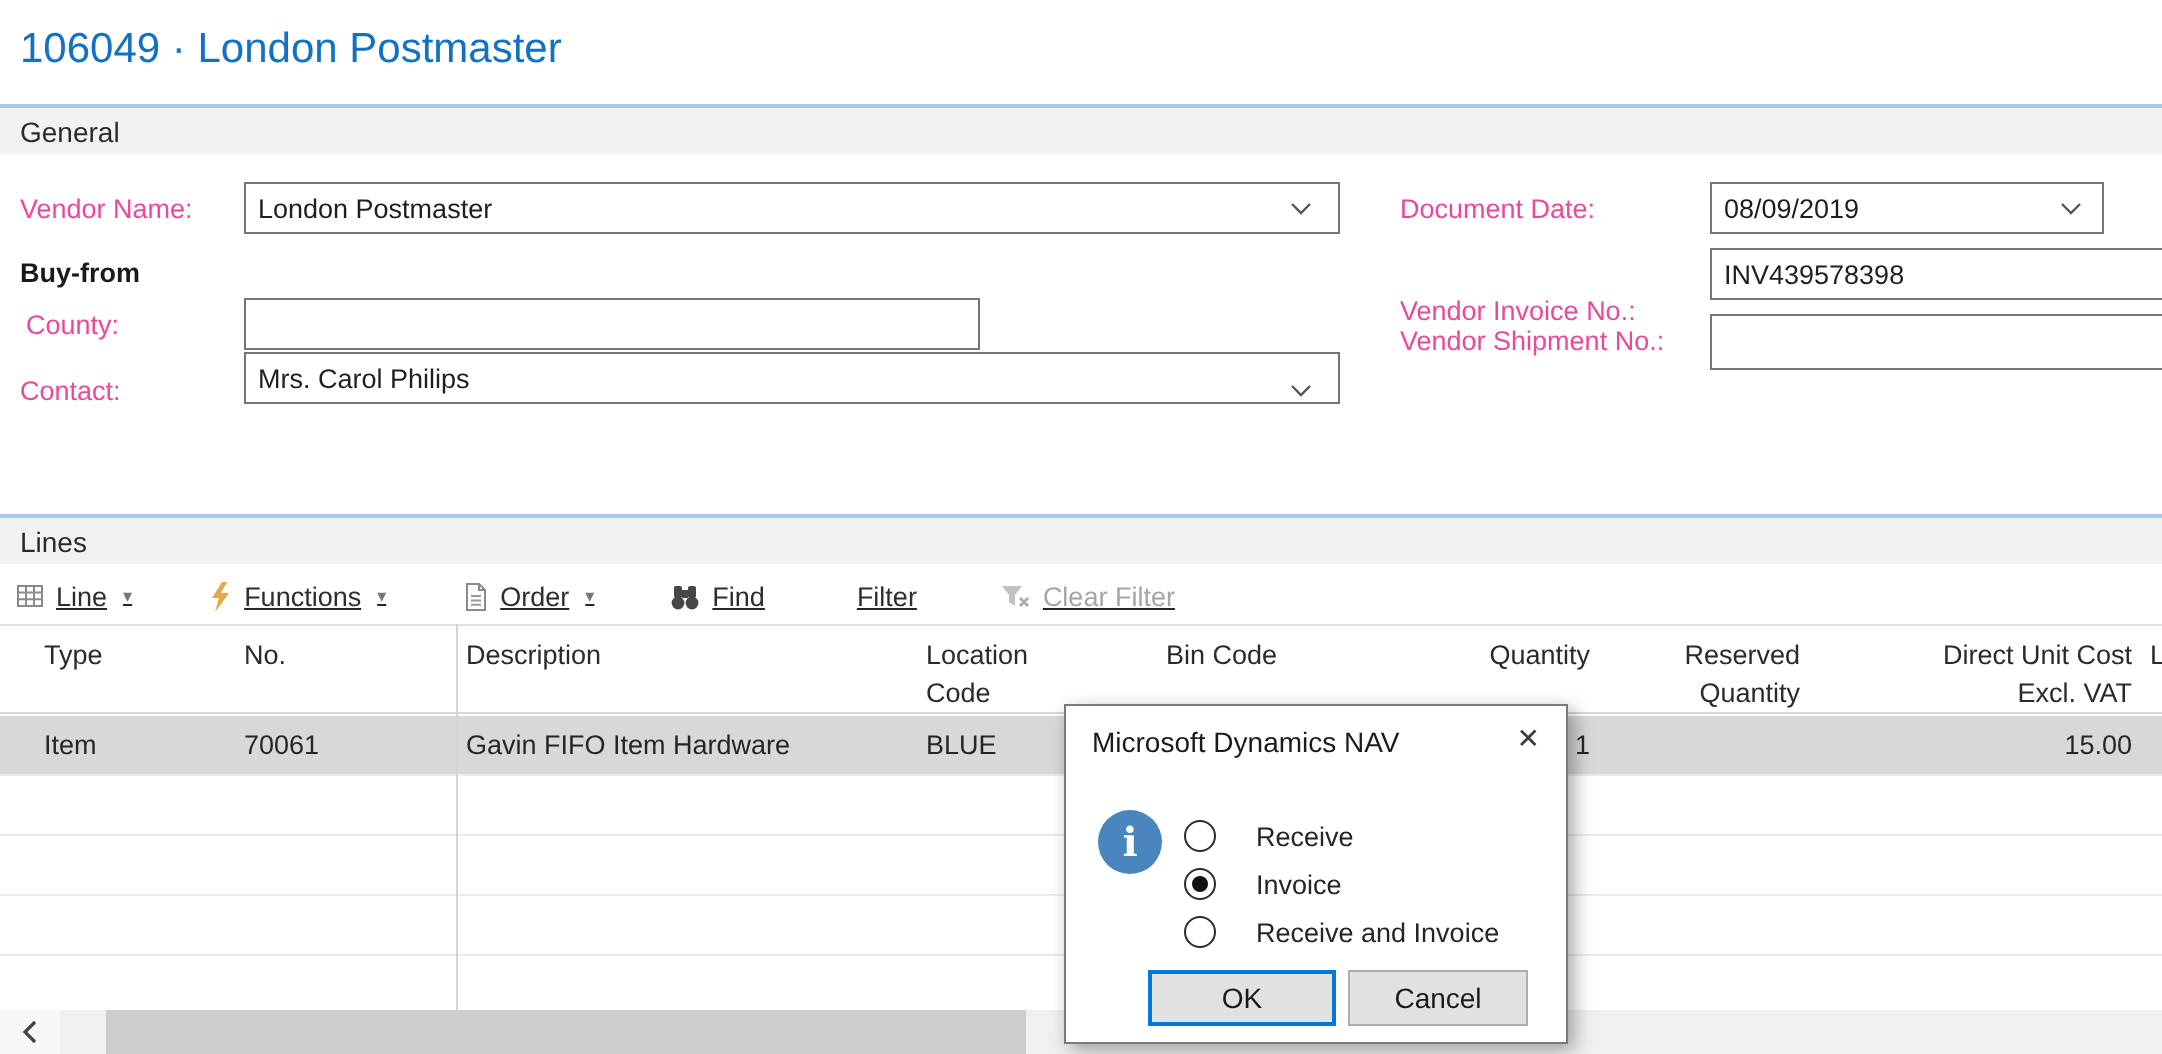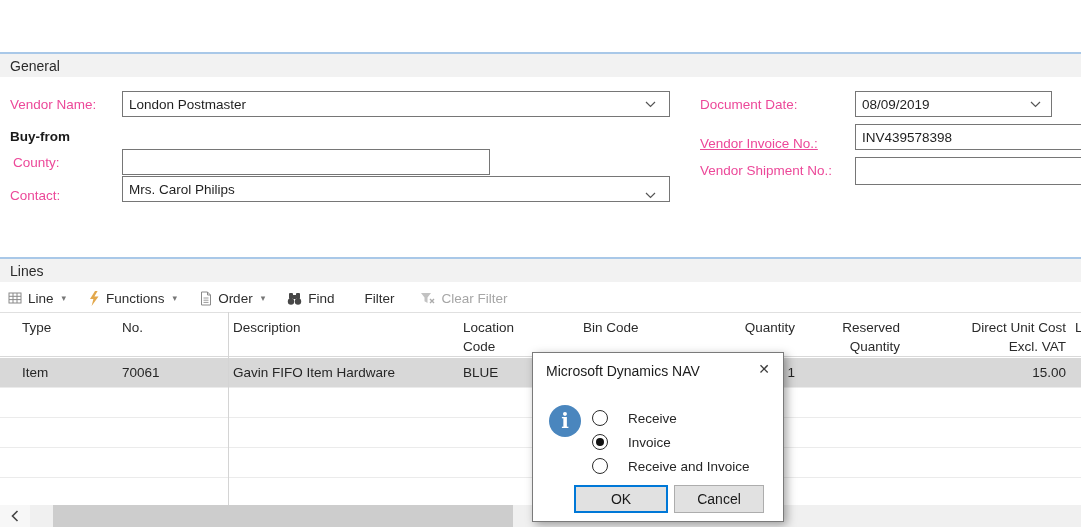--- a/index.html
+++ b/index.html
@@ -18,21 +18,21 @@
 
   
   .flabel{line-height:17px;white-space:nowrap;color:#ec4899;}
   .flabel.bold{font-weight:bold;color:#1a1a1a;}
   .field{box-sizing:border-box;height:26px;border:1px solid #767676;background:#fff;
     font-family:"Liberation Sans",sans-serif;font-size:13.5px;color:#1f1f1f;padding:0 22px 0 6px;}
   .field.plain{padding-right:6px;}
   .chev{position:absolute;pointer-events:auto;}
 
   
-  .toolbar{left:8px;top:287px;height:22px;display:flex;align-items:center;gap:0;}
+  .toolbar{left:8px;top:287px;height:22px;display:flex;align-items:center;gap:16px;text-decoration:underline;}
   .tb-item{display:flex;align-items:center;gap:6px;margin-right:22px;cursor:default;color:#2e2e2e;white-space:nowrap;}
   .tb-caret{font-size:9px;color:#777;margin-left:2px;}
   .tb-item.disabled{color:#a6a6a6;}
 
   
   .thead{left:0;top:312px;width:1081px;height:45px;border-top:1px solid #e0e0e0;border-bottom:1px solid #d9d9d9;box-sizing:border-box;}
   .hcell{position:absolute;top:5px;line-height:19px;color:#2b2b2b;}
   .c-type{left:22px;width:85px;}
   .c-no{left:122px;width:60px;}
   .c-desc{left:233px;width:220px;}
@@ -69,20 +69,21 @@
   .dlg-btn{position:absolute;top:132px;height:28px;background:#e1e1e1;border:1px solid #adadad;
     box-sizing:border-box;font-family:"Liberation Sans",sans-serif;font-size:14px;color:#1a1a1a;
     display:flex;align-items:center;justify-content:center;}
   .dlg-btn.primary{border:2px solid #0078d7;}
 </style>
 </head>
 <body>
 
 <div id="screen">
 
+  <div class="abs page-title">106049 · London Postmaster</div>
 
   <div class="abs section-bar" style="top:52px;">General</div>
 
   <div class="abs flabel" style="left:10px;top:96px;">Vendor Name:</div>
   <input class="abs field" style="left: 122px; top: 91px; width: 548px;" value="London Postmaster">
   <svg class="abs chev" style="left:645px;top:101px;" width="11" height="7" viewBox="0 0 11 7">
       <path d="M1 1 L5.5 5.5 L10 1" stroke="#555" stroke-width="1.2" fill="none"></path>
     </svg>
 
   <div class="abs flabel bold" style="left:10px;top:128px;">Buy-from</div>
@@ -95,21 +96,21 @@
   <svg class="abs chev" style="left:645px;top:192px;" width="11" height="7" viewBox="0 0 11 7">
       <path d="M1 1 L5.5 5.5 L10 1" stroke="#555" stroke-width="1.2" fill="none"></path>
     </svg>
 
   <div class="abs flabel" style="left:700px;top:96px;">Document Date:</div>
   <input class="abs field" style="left: 855px; top: 91px; width: 197px;" value="08/09/2019">
   <svg class="abs chev" style="left:1030px;top:101px;" width="11" height="7" viewBox="0 0 11 7">
       <path d="M1 1 L5.5 5.5 L10 1" stroke="#555" stroke-width="1.2" fill="none"></path>
     </svg>
 
-  <div class="abs flabel" style="left:700px;top:135px;text-decoration:underline;">Vendor Invoice No.:</div>
+  <div class="abs flabel" style="left:700px;top:147px;">Vendor Invoice No.:</div>
   <input class="abs field plain" style="left: 855px; top: 124px; width: 235px;" value="INV439578398">
 
   <div class="abs flabel" style="left:700px;top:162px;text-align:right;">Vendor Shipment No.:</div>
   <input class="abs field plain" style="left: 855px; top: 157px; width: 235px; height: 28px;" value="">
 
   <div class="abs section-bar" style="top:257px;">Lines</div>
 
   <div class="abs toolbar">
     <div class="tb-item">
       <svg width="14" height="14" viewBox="0 0 14 14">

